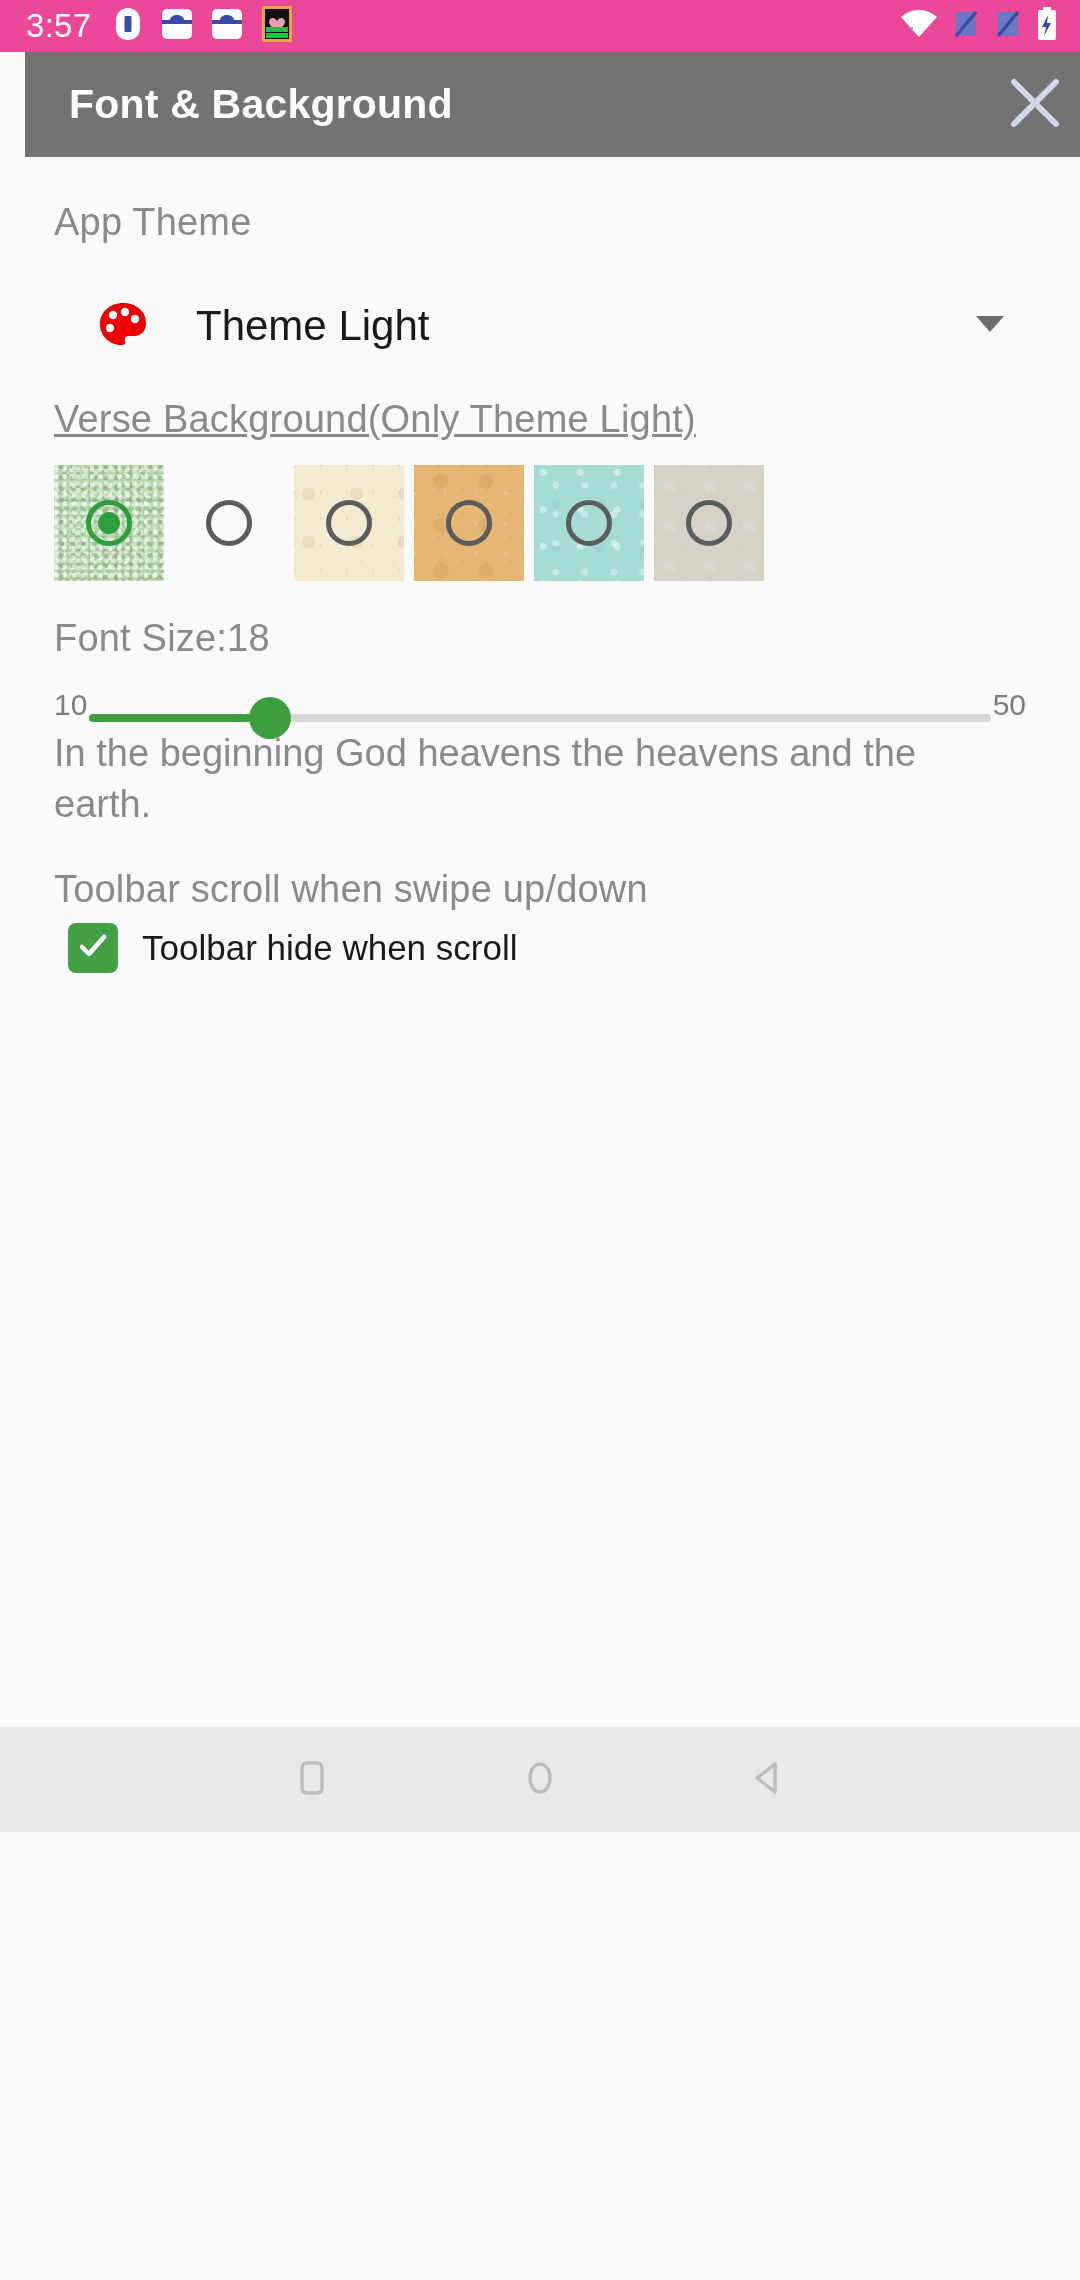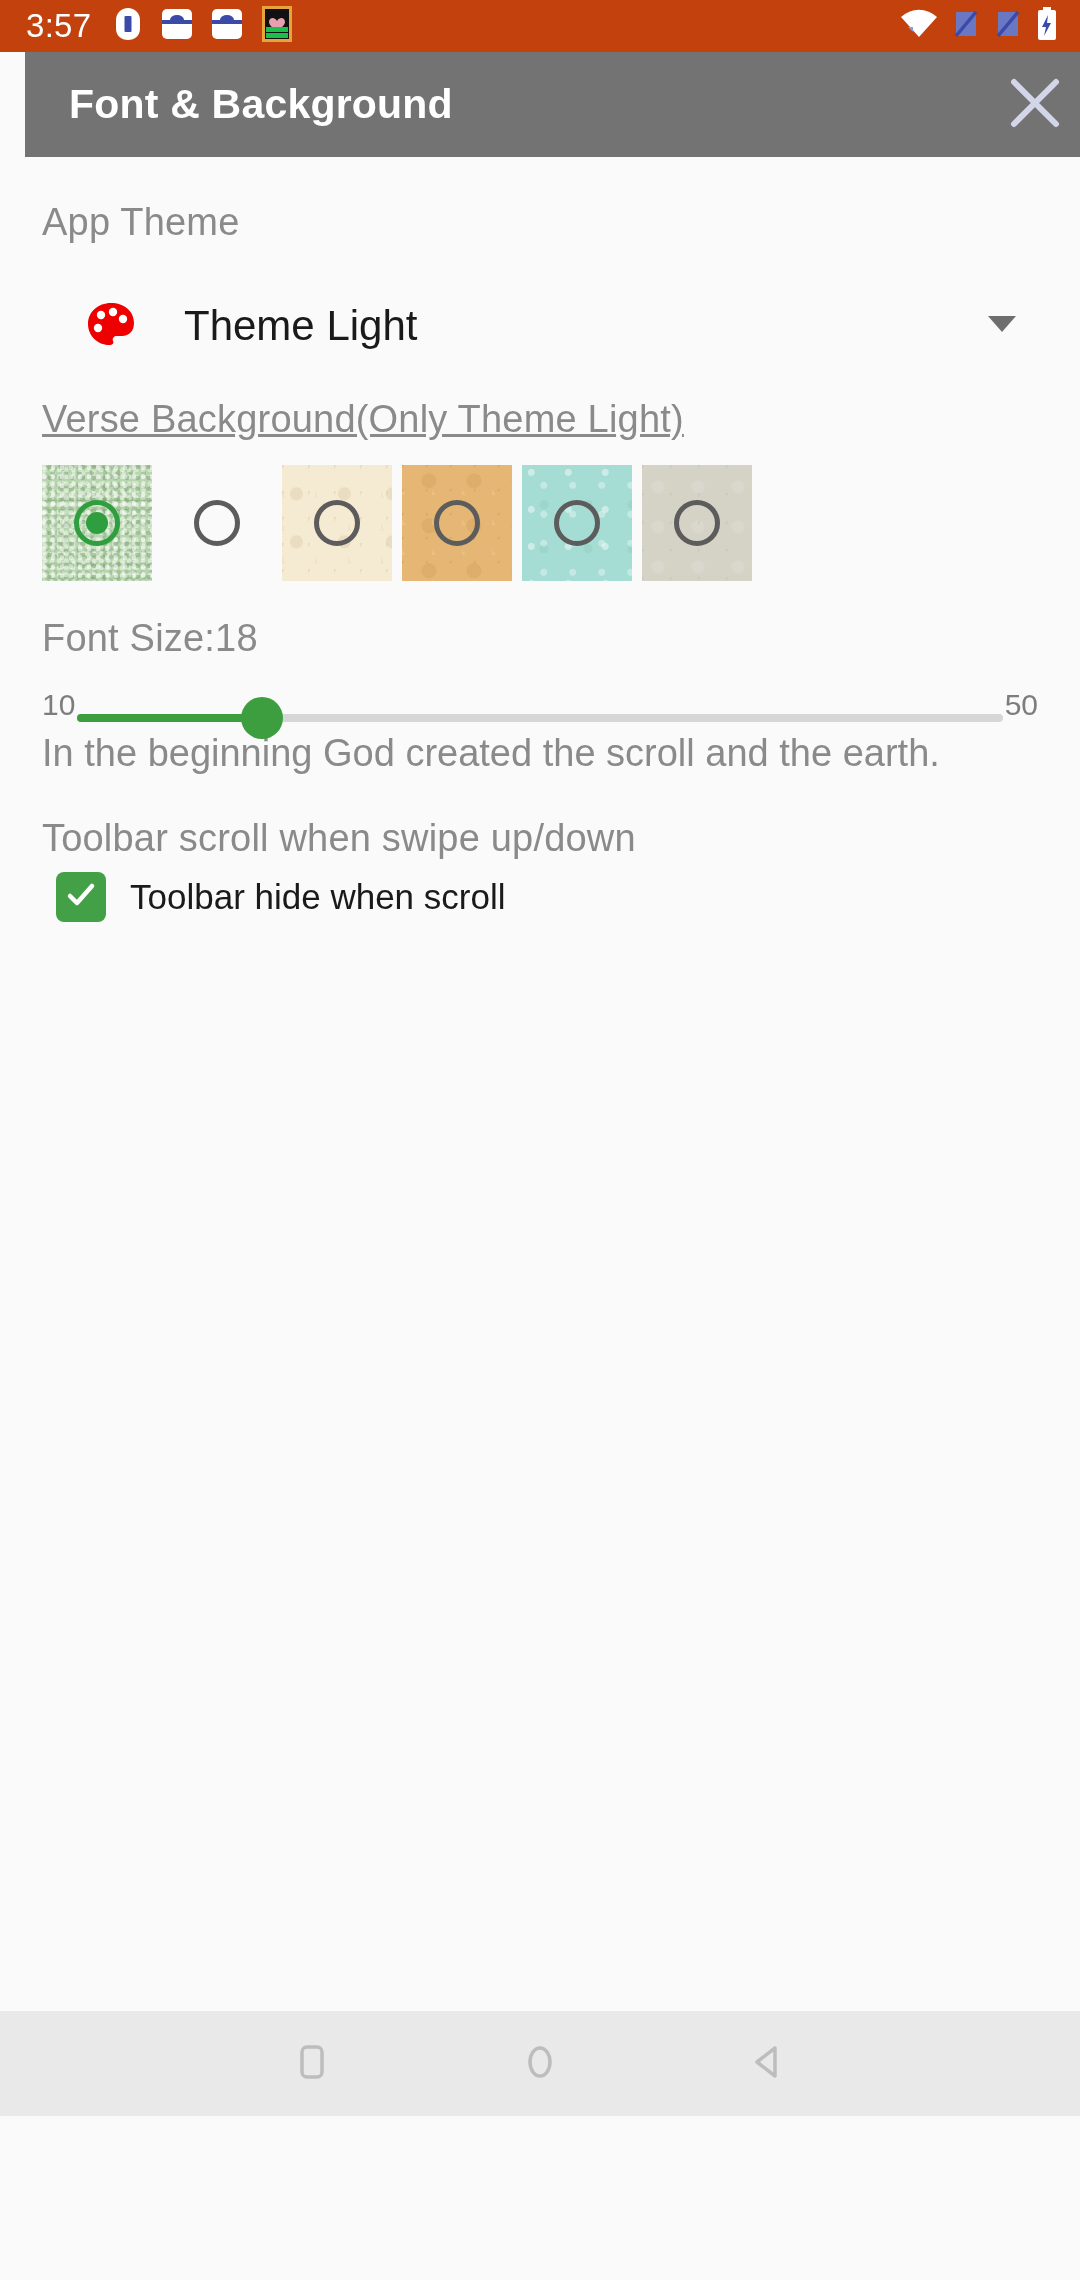--- a/index.html
+++ b/index.html
@@ -7,21 +7,21 @@
   body {
     font-family:"Liberation Sans", sans-serif;
     background:#fafafa;
     overflow:hidden;
     position:relative;
   }
 
   
   .statusbar{
     height:52px; width:1080px;
-    background:#c2410c;
+    background:#ec4899;
     display:flex; align-items:center;
     padding:0 26px;
     position:relative;
   }
   .sb-time{
     color:#ffffff; font-size:33px; letter-spacing:.3px;
     font-family:"Liberation Sans", sans-serif;
   }
   .sb-left-icons{ display:flex; align-items:center; gap:18px; margin-left:22px; }
   .sb-right{ position:absolute; right:22px; top:0; height:52px;
@@ -42,23 +42,23 @@
   }
   .appbar-close{
     position:absolute; right:34px; top:50%; transform:translateY(-50%);
     width:72px; height:72px; display:flex; align-items:center; justify-content:center;
     cursor:pointer;
   }
 
   
   .content{
     width:1080px;
-    height:1959px;
+    height:1675px;
     background:#fafafa;
-    padding:0 42px;
+    padding:0 54px;
     position:relative;
   }
 
   .section-label{
     color:#8a8a8a;
     font-size:38px;
     letter-spacing:.2px;
   }
   #app-theme-label{ padding-top:44px; }
 
@@ -358,21 +358,21 @@
 
   <div class="slider-row">
     <span class="slider-min">10</span>
     <span class="slider-track">
       <span class="slider-fill" id="slider-fill" style="width: 20%;"></span>
       <span class="slider-thumb" id="slider-thumb" style="left: 20%;"></span>
     </span>
     <span class="slider-max">50</span>
   </div>
 
-  <div class="preview-text">In the beginning God created the scroll and the earth.</div>
+  <div class="preview-text">In the beginning God heavens the heavens and the earth.</div>
 
   <div class="section-label" id="toolbar-label">Toolbar scroll when swipe up/down</div>
 
   <div class="checkbox-row">
     <span class="checkbox">
       <span>
         <svg width="34" height="34" viewBox="0 0 34 34">
             <path d="M6 18 L13 25 L28 8" stroke="#fff" stroke-width="4.5" fill="none" stroke-linecap="round" stroke-linejoin="round"></path>
           </svg>
       </span>

